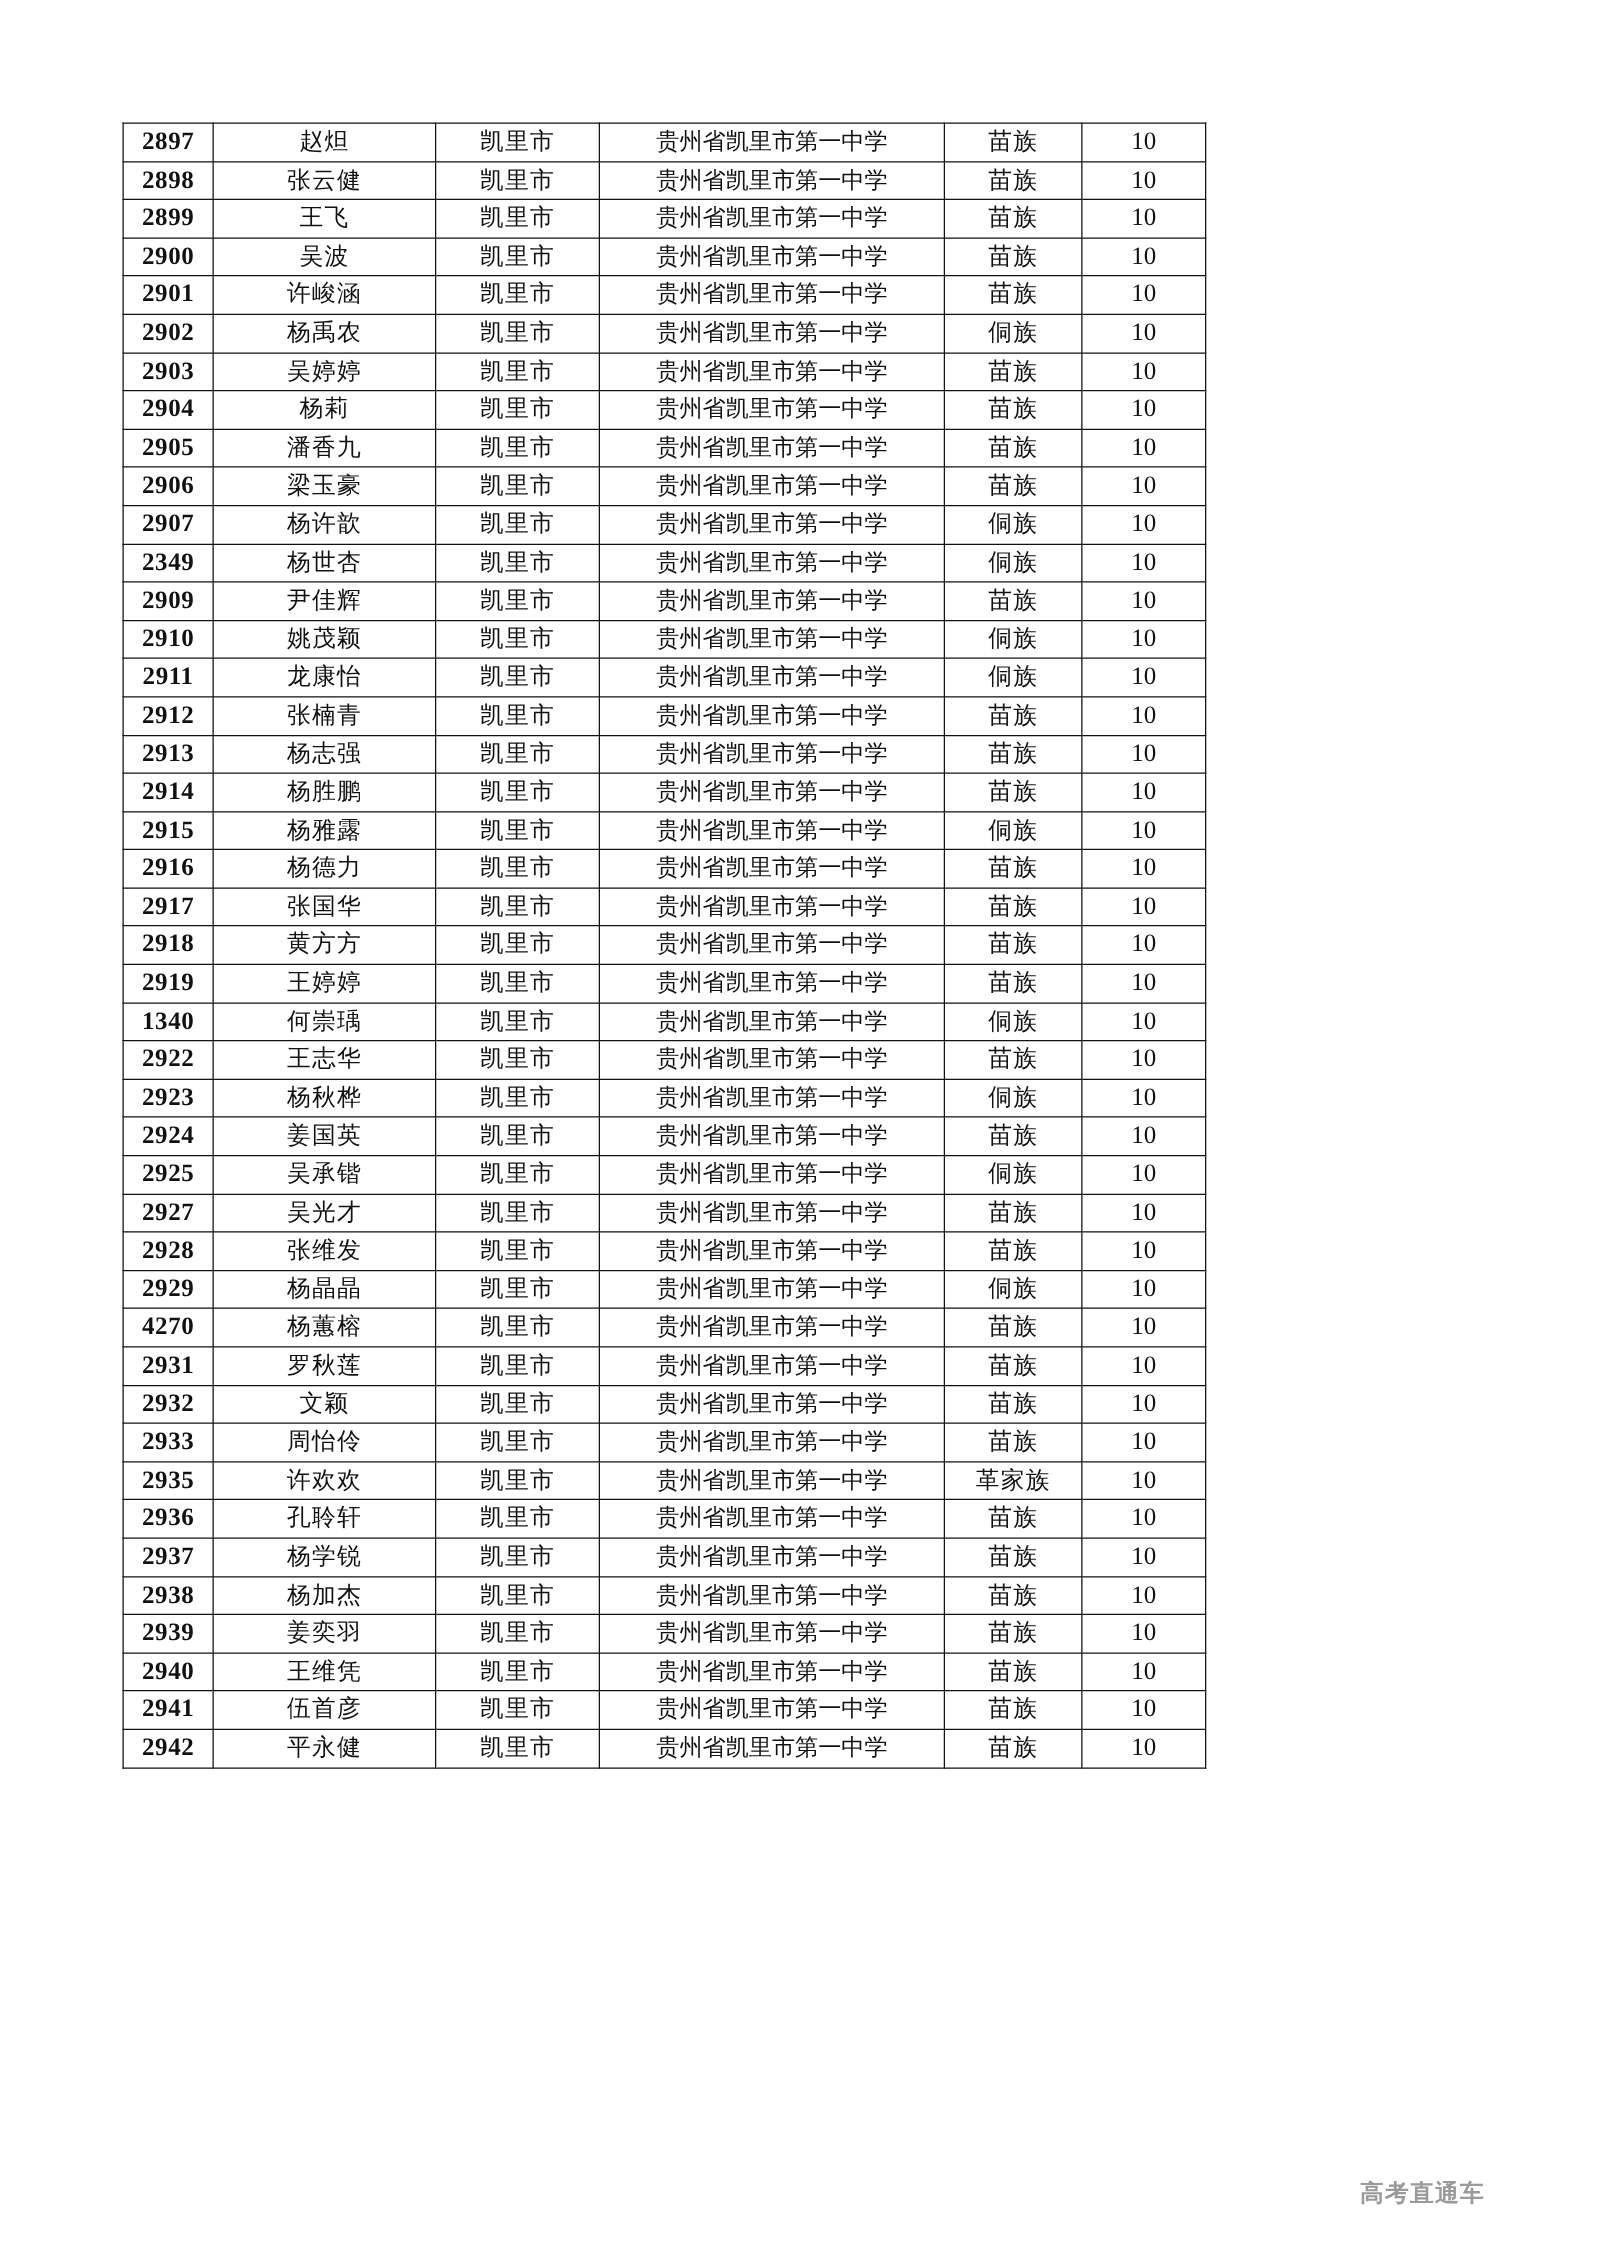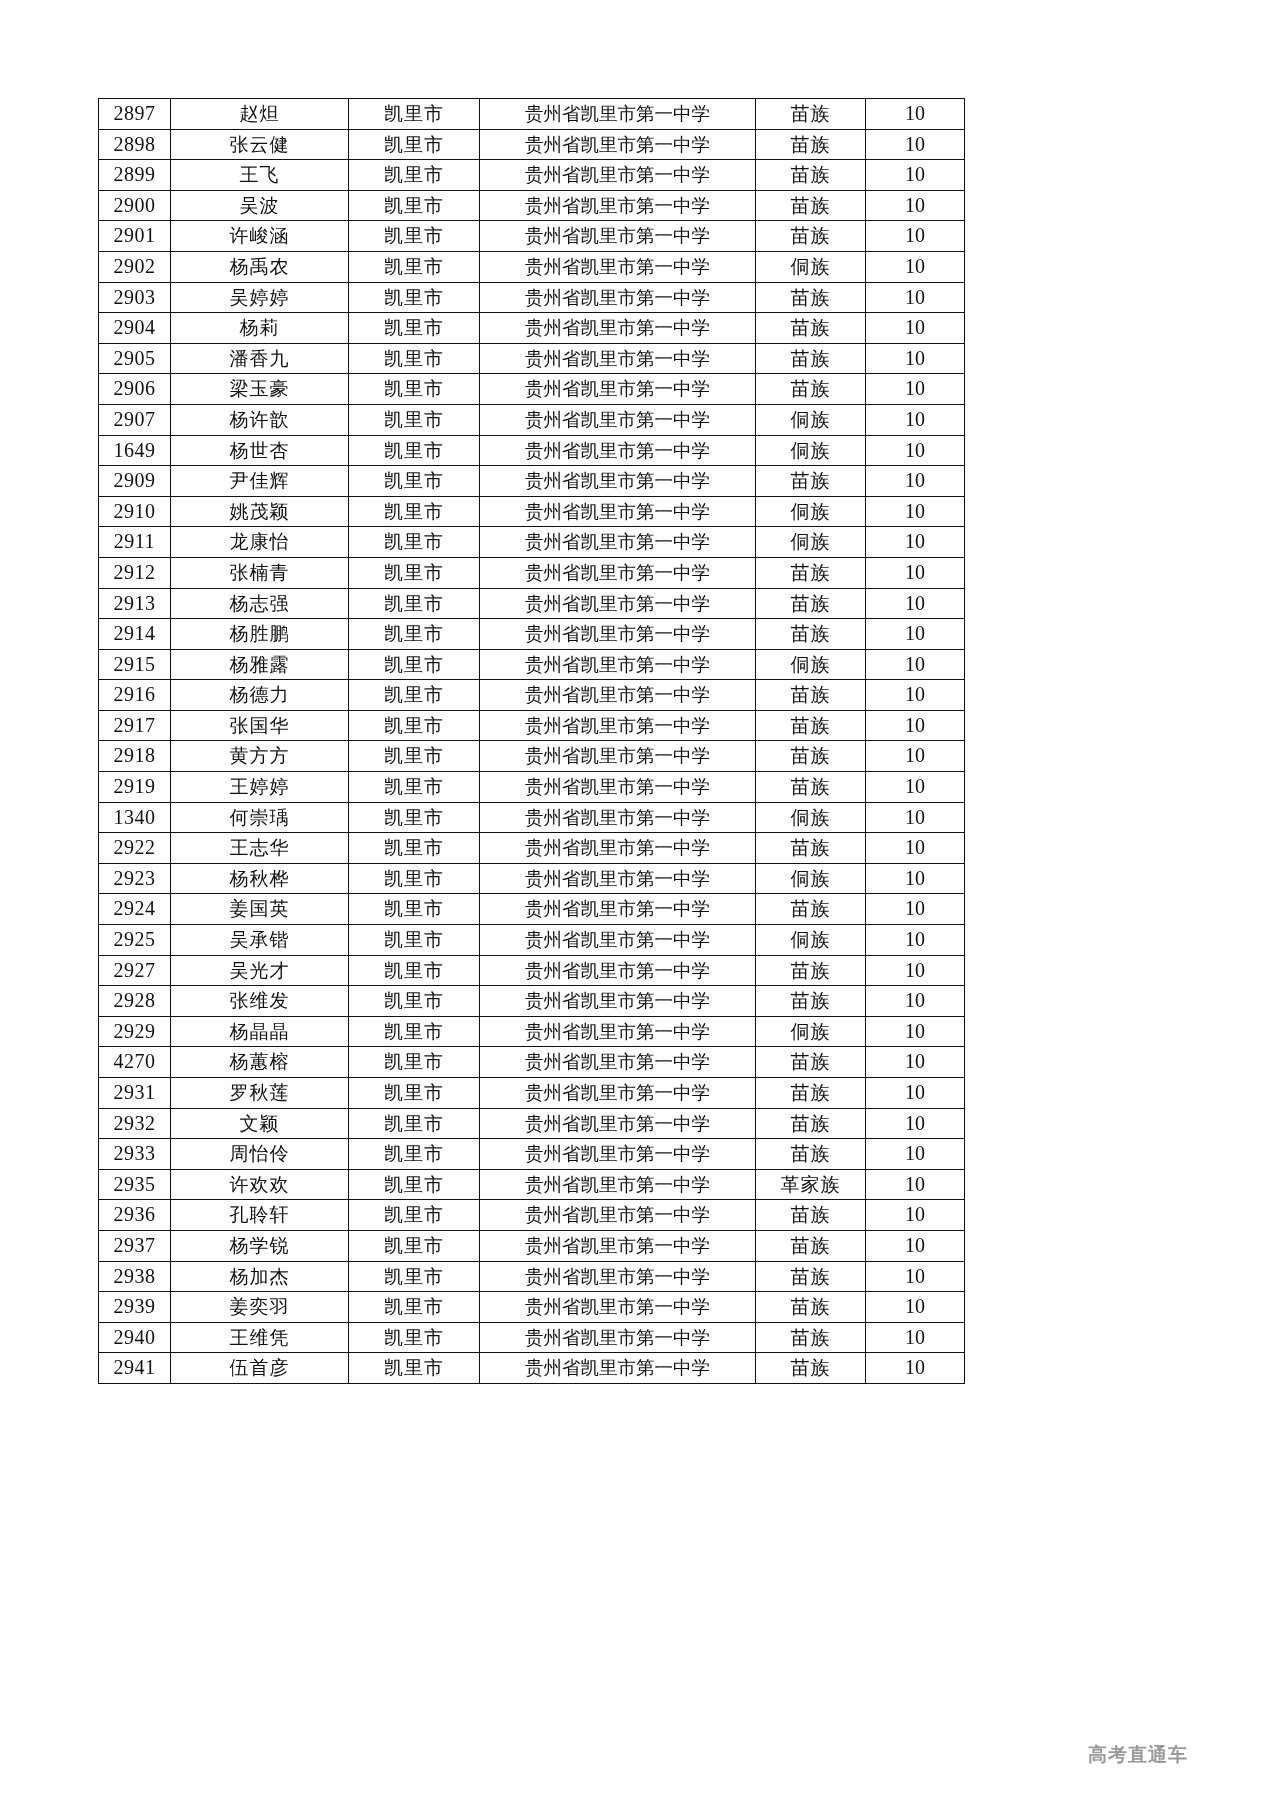--- a/index.html
+++ b/index.html
@@ -48,20 +48,21 @@
     text-align: center;
     vertical-align: middle;
     color: #111111;
     white-space: nowrap;
     overflow: hidden;
   }
   td.cell-id {
     font-family: "Liberation Serif", "DejaVu Serif", serif;
     font-size: 20px;
     letter-spacing: 0.5px;
+    font-weight: bold;
   }
   td.cell-name,
   td.cell-city,
   td.cell-school,
   td.cell-eth {
     font-family: "DejaVu Sans", "Liberation Sans", sans-serif;
     font-size: 19px;
     letter-spacing: 1px;
   }
   td.cell-school {
@@ -182,21 +183,21 @@
           </tr>
           <tr>
             <td class="cell-id">2907</td>
             <td class="cell-name">杨许歆</td>
             <td class="cell-city">凯里市</td>
             <td class="cell-school">贵州省凯里市第一中学</td>
             <td class="cell-eth">侗族</td>
             <td class="cell-score">10</td>
           </tr>
           <tr>
-            <td class="cell-id">1649</td>
+            <td class="cell-id">2349</td>
             <td class="cell-name">杨世杏</td>
             <td class="cell-city">凯里市</td>
             <td class="cell-school">贵州省凯里市第一中学</td>
             <td class="cell-eth">侗族</td>
             <td class="cell-score">10</td>
           </tr>
           <tr>
             <td class="cell-id">2909</td>
             <td class="cell-name">尹佳辉</td>
             <td class="cell-city">凯里市</td>
@@ -424,20 +425,28 @@
             <td class="cell-id">2940</td>
             <td class="cell-name">王维凭</td>
             <td class="cell-city">凯里市</td>
             <td class="cell-school">贵州省凯里市第一中学</td>
             <td class="cell-eth">苗族</td>
             <td class="cell-score">10</td>
           </tr>
           <tr>
             <td class="cell-id">2941</td>
             <td class="cell-name">伍首彦</td>
+            <td class="cell-city">凯里市</td>
+            <td class="cell-school">贵州省凯里市第一中学</td>
+            <td class="cell-eth">苗族</td>
+            <td class="cell-score">10</td>
+          </tr>
+          <tr>
+            <td class="cell-id">2942</td>
+            <td class="cell-name">平永健</td>
             <td class="cell-city">凯里市</td>
             <td class="cell-school">贵州省凯里市第一中学</td>
             <td class="cell-eth">苗族</td>
             <td class="cell-score">10</td>
           </tr>
         </tbody>
     </table>
   </div>
 
   <div class="watermark">高考直通车</div>

